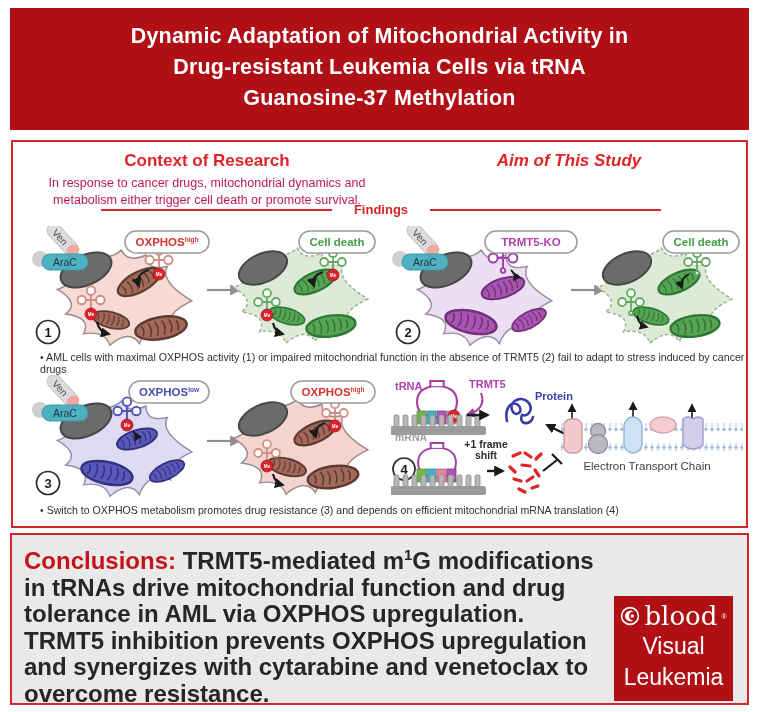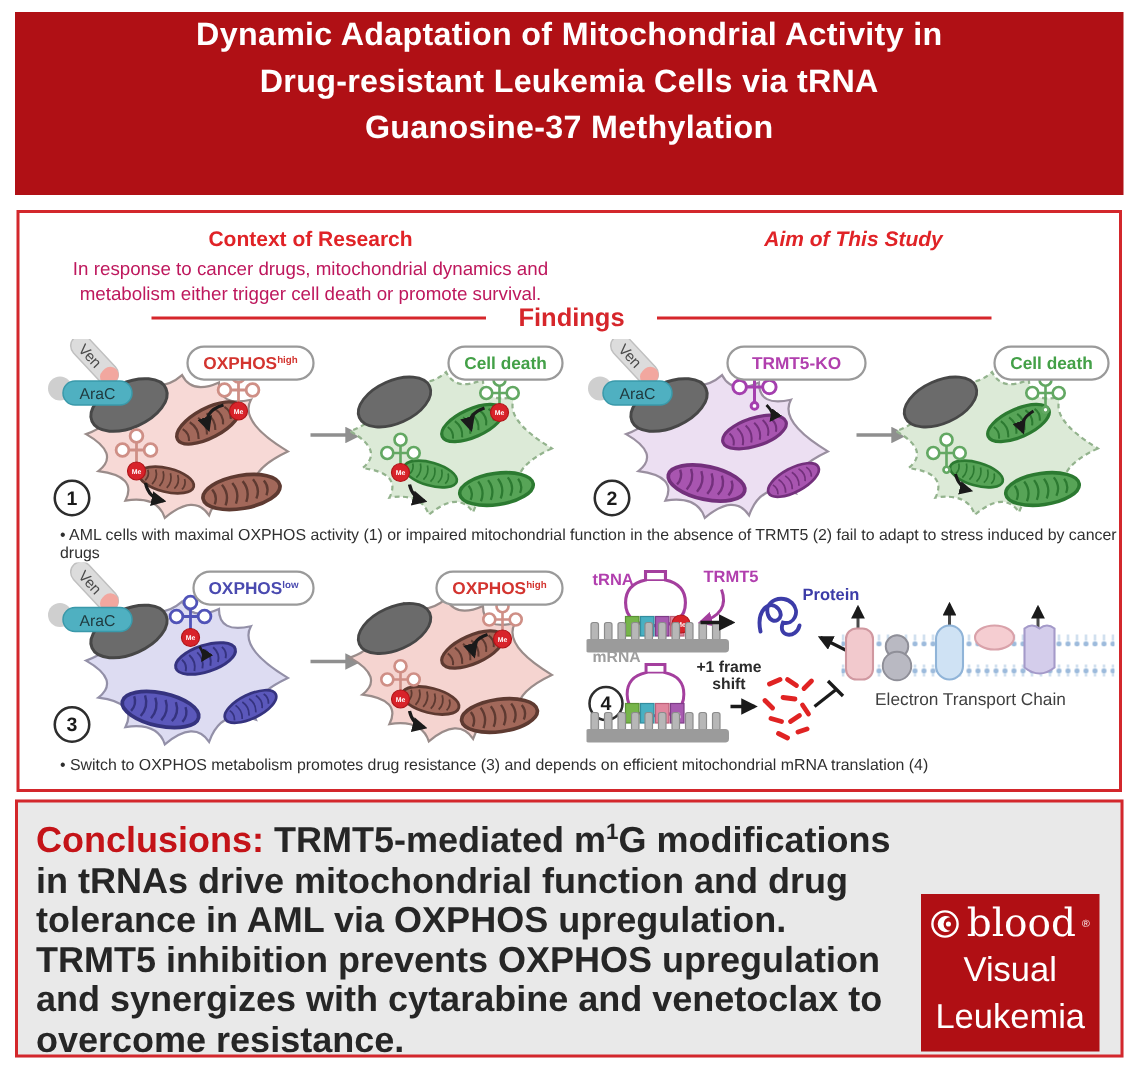--- a/index.html
+++ b/index.html
@@ -1,36 +1,36 @@
 <!DOCTYPE html>
 <html><head>
 <meta charset="utf-8">
 <style>
   * { box-sizing: border-box; margin: 0; padding: 0; }
   body { font-family: "Liberation Sans", sans-serif; background: #ffffff; }
   #stage { position: relative; width: 759px; height: 712px; background: #fff; overflow: hidden; }
 
   
   .banner { position: absolute; left: 10px; top: 8px; width: 739px; height: 122px;
-    background: #b01015; color: #fff; text-align: center; }
+    background: #b01015; color: #fff; text-align: center; padding-top: 13px; }
   .banner .t-line { font-size: 21.5px; font-weight: bold; line-height: 31px; letter-spacing: .2px; }
 
   
   .findings-panel { position: absolute; left: 11px; top: 140px; width: 737px; height: 388px;
     background: #fff; border: 2px solid #d3272c; }
-  .col-head { font-size: 14px; font-weight: bold; color: #e02327; text-align: center; margin-bottom: 4px; }
+  .col-head { font-size: 17px; font-weight: bold; color: #e02327; text-align: center; margin-bottom: 4px; }
   .col-body { font-size: 12.5px; color: #be185d; line-height: 1.32; text-align: center; }
   .context-col { position: absolute; left: 18px; top: 9px; width: 352px; }
   .aim-col { position: absolute; left: 382px; top: 9px; width: 348px; font-style: italic; }
   sup { font-size: .62em; }
 
   .findings-divider { position: absolute; left: 88px; top: 60px; width: 560px;
     display: flex; align-items: center; }
   .findings-divider .line { flex: 1; height: 2px; background: #d6262b; }
-  .findings-divider .label { margin: 0 22px; font-size: 17px; font-weight: bold; color: #d6262b; }
+  .findings-divider .label { margin: 0 22px; font-size: 13px; font-weight: bold; color: #d6262b; }
 
   .panel-svg { position: absolute; }
   #p1 { left: 18px; top: 84px; }
   #p2 { left: 378px; top: 84px; }
   #p3 { left: 18px; top: 233px; }
   #p4 { left: 378px; top: 231px; }
 
   .bullet { position: absolute; left: 27px; width: 706px; font-size: 10.6px; color: #2f2f2f; }
   #bullet1 { top: 209px; }
   #bullet2 { top: 362px; }

